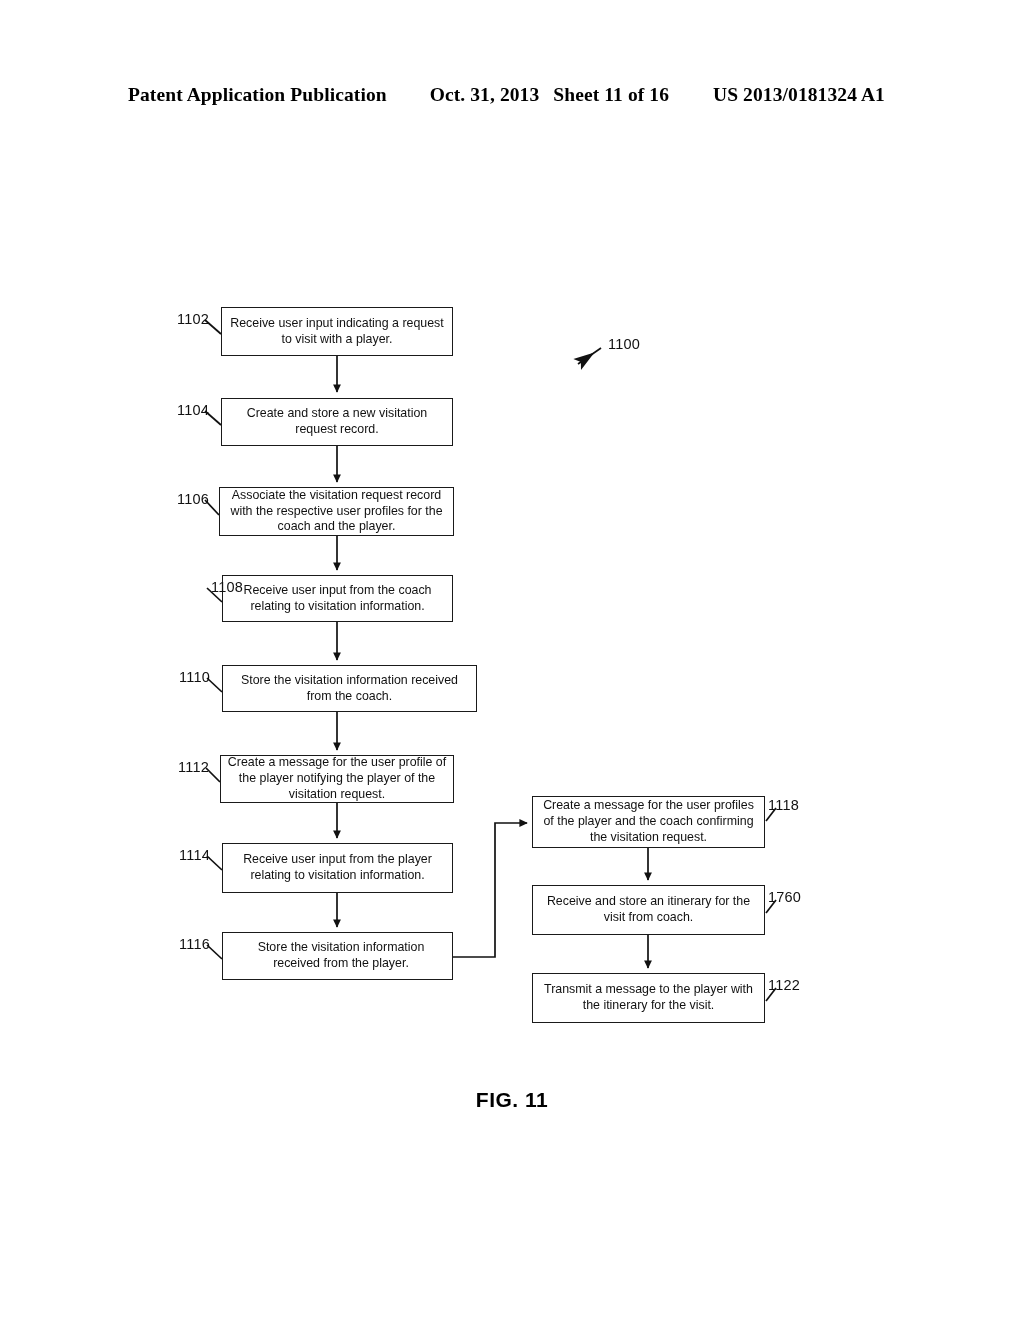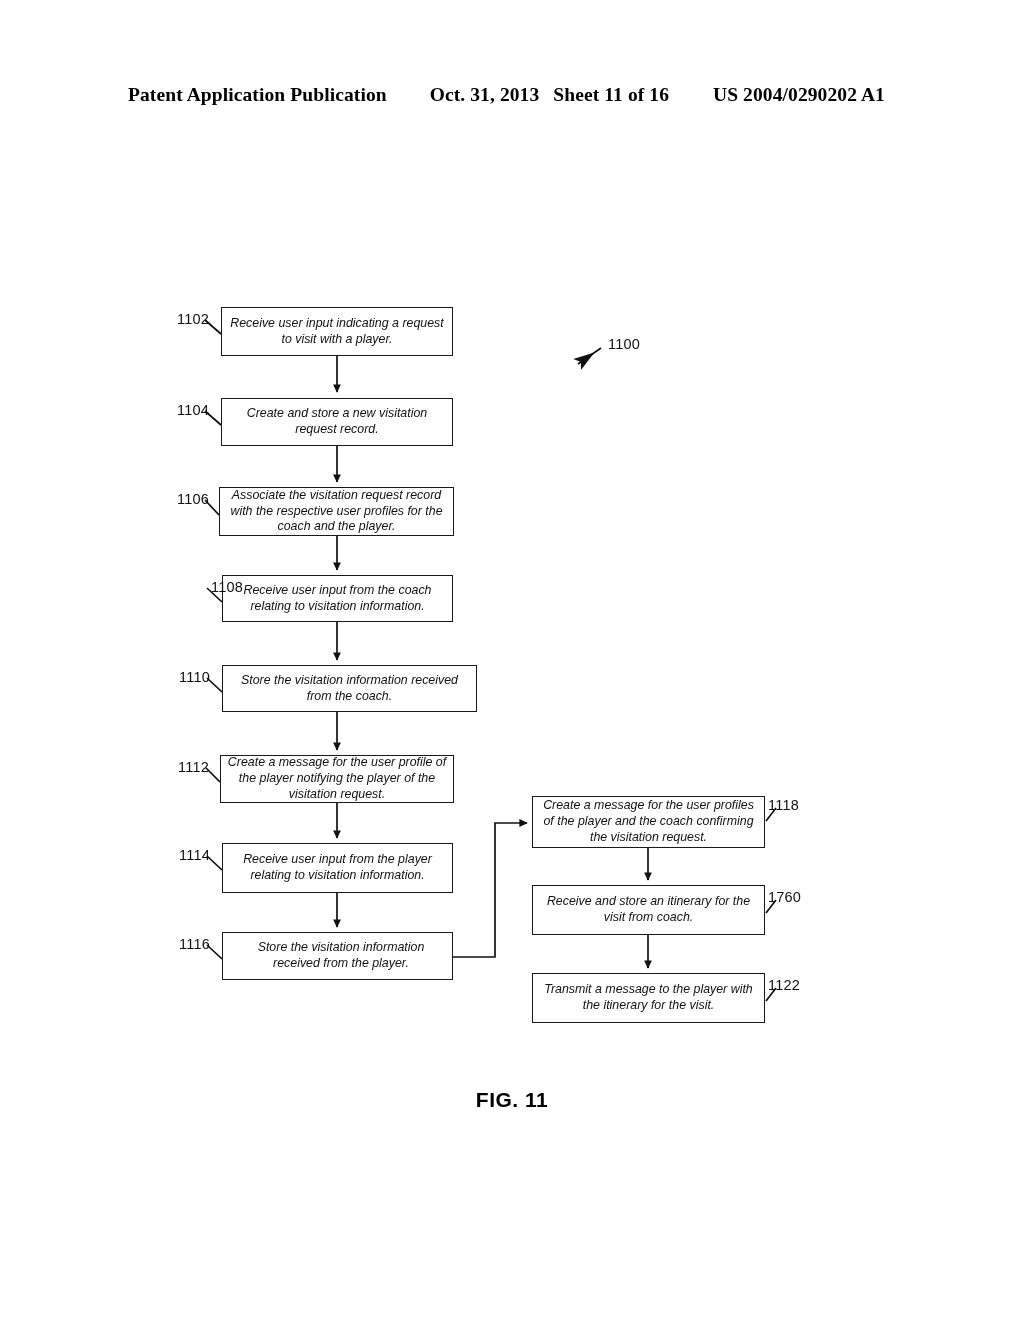--- a/index.html
+++ b/index.html
@@ -66,21 +66,20 @@
     text-align: center;
     font-family: "Liberation Sans", sans-serif;
     font-size: 12.4px;
     line-height: 1.28;
     color: #111111;
     padding: 2px 4px;
   }
   .flow-box .box-text {
     display: block;
     width: 100%;
-    font-style: italic;
   }
 
   
   .ref-num {
     position: absolute;
     font-family: "Liberation Sans", sans-serif;
     font-size: 14.5px;
     color: #111111;
     white-space: nowrap;
     letter-spacing: 0.2px;
@@ -100,21 +99,21 @@
     color: #000000;
   }
 </style>
 </head>
 <body>
 
 <div id="page-header">
   <span class="hdr-pub">Patent Application Publication</span>
   <span class="hdr-date">Oct. 31, 2013</span>
   <span class="hdr-sheet">Sheet 11 of 16</span>
-  <span class="hdr-patno">US 2004/0290202 A1</span>
+  <span class="hdr-patno">US 2013/0181324 A1</span>
 </div>
 
 <div id="figure-canvas">
 
   <svg id="figure-svg" viewBox="0 0 1024 1320" xmlns="http://www.w3.org/2000/svg">
     <defs>
       <marker id="ah" markerWidth="9" markerHeight="9" refX="7.6" refY="4.5" orient="auto" markerUnits="userSpaceOnUse">
         <path d="M0,0.6 L8.4,4.5 L0,8.4 z" fill="#111111"></path>
       </marker>
       <marker id="ahbig" markerWidth="22" markerHeight="15" refX="20" refY="7.5" orient="auto" markerUnits="userSpaceOnUse">

